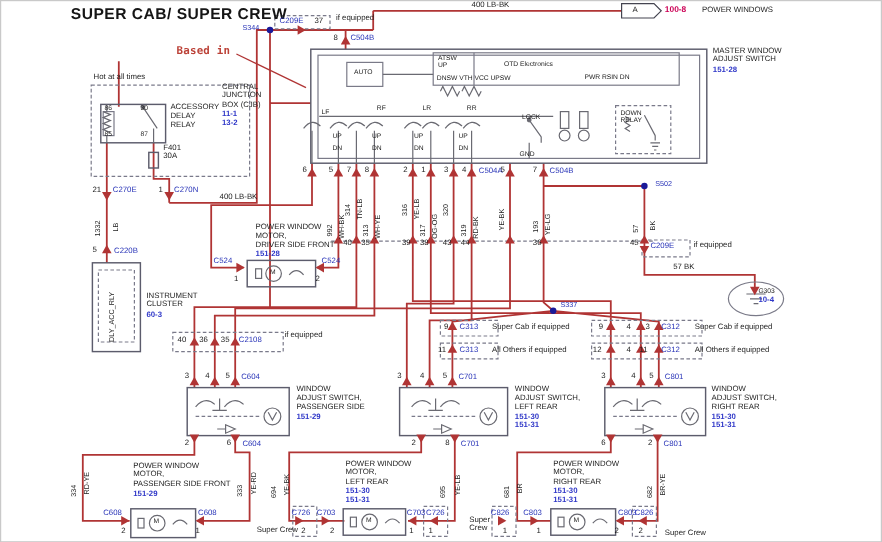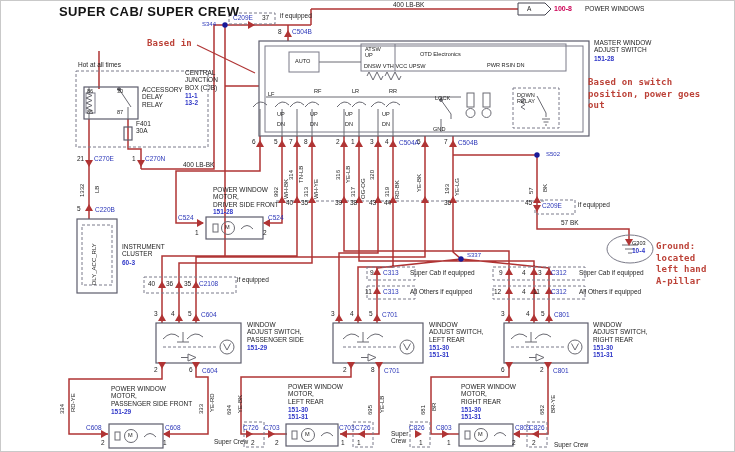--- a/index.html
+++ b/index.html
@@ -234,23 +234,20 @@
       <span class="lb n" style="left: 201px; top: 20px;">S344</span>
       <span class="lb" style="left: 277px; top: 27px;">8</span>
       <span class="lb b" style="left: 291px; top: 27px;">C504B</span>
       <span class="lb" style="left: 526px; top: 4px;">A</span>
       <span class="lb h" style="left: 553px; top: 4px;">100-8</span>
       <span class="lb" style="left: 584px; top: 4px;">POWER WINDOWS</span>
       <span class="lb a" style="left: 146px; top: 37px;">Based in</span>
       <span class="lb" style="left: 593px; top: 38px;">MASTER WINDOW
 ADJUST SWITCH</span>
       <span class="lb r" style="left: 593px; top: 54px;">151-28</span>
-      <span class="lb a" style="left: 587px; top: 76px;">Based on switch
-position, power goes
-out</span>
       <span class="lb" style="left: 77px; top: 60px;">Hot at all times</span>
       <span class="lb s" style="left: 86px; top: 87px;">86</span>
       <span class="lb s" style="left: 116px; top: 87px;">30</span>
       <span class="lb s" style="left: 86px; top: 108px;">85</span>
       <span class="lb s" style="left: 116px; top: 108px;">87</span>
       <span class="lb" style="left: 141px; top: 85px;">ACCESSORY
 DELAY
 RELAY</span>
       <span class="lb" style="left: 184px; top: 68px;">CENTRAL
 JUNCTION
@@ -397,24 +394,20 @@
       <span class="lb r" style="left: 592px; top: 343px;">151-30
 151-31</span>
       <span class="lb" style="left: 500px; top: 365px;">6</span>
       <span class="lb" style="left: 539px; top: 365px;">2</span>
       <span class="lb b" style="left: 552px; top: 366px;">C801</span>
       <span class="lb b" style="left: 541px; top: 201px;">C209E</span>
       <span class="lb" style="left: 577px; top: 200px;">if equipped</span>
       <span class="lb" style="left: 560px; top: 218px;">57  BK</span>
       <span class="lb s" style="left: 631px; top: 239px;">G303</span>
       <span class="lb r" style="left: 631px; top: 246px;">10-4</span>
-      <span class="lb a" style="left: 655px; top: 240px;">Ground:
-located
-left hand
-A-pillar</span>
       <span class="lb v" style="left: 58px; top: 413px;">334</span>
       <span class="lb v" style="left: 69px; top: 411px;">RD-YE</span>
       <span class="lb v" style="left: 197px; top: 413px;">333</span>
       <span class="lb v" style="left: 208px; top: 411px;">YE-RD</span>
       <span class="lb v" style="left: 225px; top: 414px;">694</span>
       <span class="lb v" style="left: 236px; top: 412px;">YE-BK</span>
       <span class="lb v" style="left: 366px; top: 414px;">695</span>
       <span class="lb v" style="left: 378px; top: 412px;">YE-LB</span>
       <span class="lb v" style="left: 419px; top: 414px;">681</span>
       <span class="lb v" style="left: 430px; top: 410px;">BR</span>

